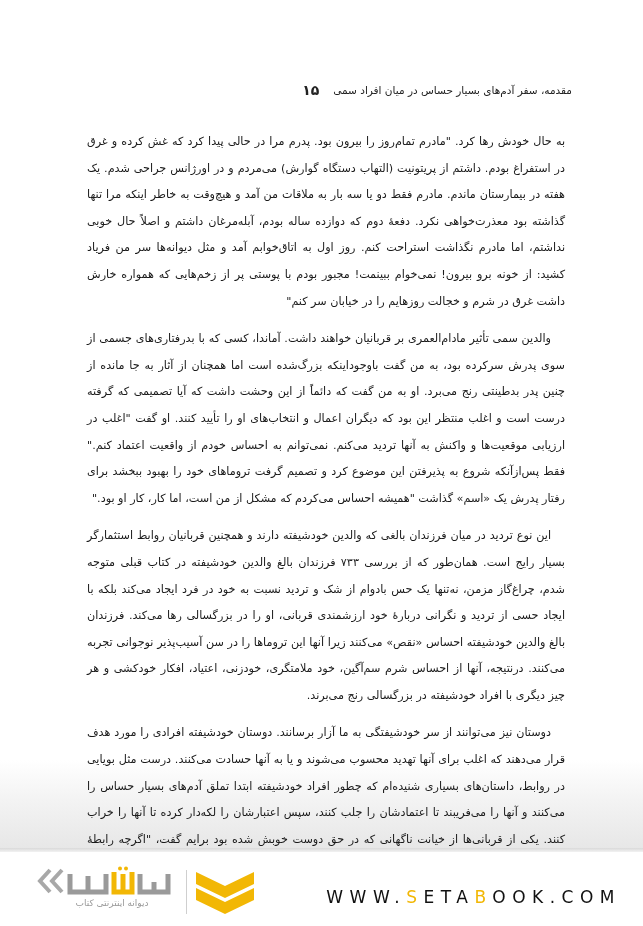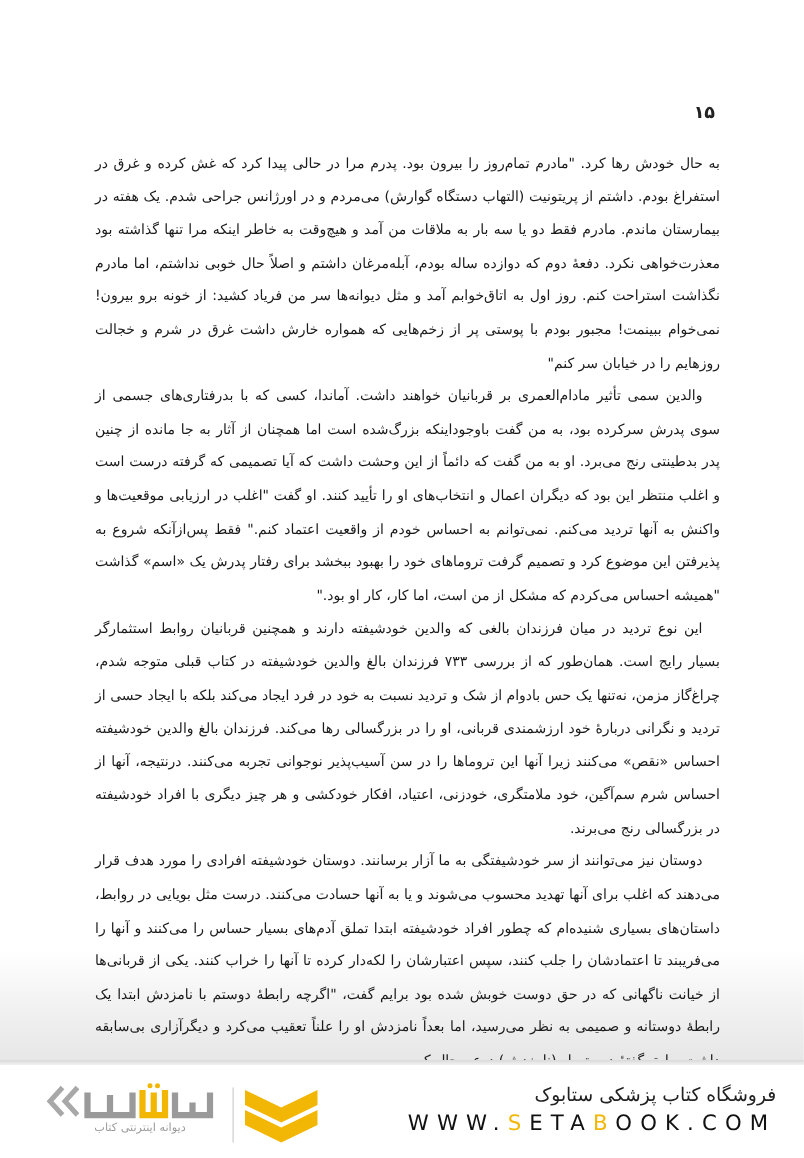--- a/index.html
+++ b/index.html
@@ -41,21 +41,21 @@
       left: 76px;
       width: 500px;
       direction: rtl;
       text-align: justify;
       font-family: "DejaVu Sans", sans-serif;
       font-size: 11.2px;
       line-height: 26.6px;
       color: #1a1a1a;
     }
     .body-text p {
-      margin: 0;
+      margin: 11px;
       text-align-last: right;
     }
     .body-text p.indent { text-indent: 14px; }
     .footer-band {
       position: absolute;
       left: 0; top: 852px;
       width: 643px;
       height: 74px;
       background: #ffffff;
     }
@@ -72,21 +72,21 @@
       text-align: right;
     }
     .store-name {
       direction: rtl;
       font-family: "DejaVu Sans", sans-serif;
       font-size: 15px;
       color: #222;
       line-height: 20px;
     }
     .store-url {
-      margin-top: 2px;
+      margin-top: 20px;
       font-family: "DejaVu Sans", sans-serif;
       font-size: 17px;
       letter-spacing: 6.5px;
       color: #111;
       line-height: 22px;
       text-align: right;
     }
     .store-url .hl { color: #f2b705; }
     .logo {
       position: absolute;
@@ -126,20 +126,21 @@
       top: 4px;
       width: 62px;
       height: 46px;
     }
   </style>
 </head>
 <body>
 
 <div class="page">
   <div class="running-header">
+    <span class="title">مقدمه، سفر آدم‌های بسیار حساس در میان افراد سمی</span>
     <span class="page-num">۱۵</span>
   </div>
 
   <div class="body-text">
     <p>به حال خودش رها کرد. "مادرم تمام‌روز را بیرون بود. پدرم مرا در حالی پیدا کرد که غش کرده و غرق در استفراغ بودم. داشتم از پریتونیت (التهاب دستگاه گوارش) می‌مردم و در اورژانس جراحی شدم. یک هفته در بیمارستان ماندم. مادرم فقط دو یا سه بار به ملاقات من آمد و هیچ‌وقت به خاطر اینکه مرا تنها گذاشته بود معذرت‌خواهی نکرد. دفعهٔ دوم که دوازده ساله بودم، آبله‌مرغان داشتم و اصلاً حال خوبی نداشتم، اما مادرم نگذاشت استراحت کنم. روز اول به اتاق‌خوابم آمد و مثل دیوانه‌ها سر من فریاد کشید: از خونه برو بیرون! نمی‌خوام ببینمت! مجبور بودم با پوستی پر از زخم‌هایی که همواره خارش داشت غرق در شرم و خجالت روزهایم را در خیابان سر کنم"</p>
     <p class="indent">والدین سمی تأثیر مادام‌العمری بر قربانیان خواهند داشت. آماندا، کسی که با بدرفتاری‌های جسمی از سوی پدرش سرکرده بود، به من گفت باوجوداینکه بزرگ‌شده است اما همچنان از آثار به جا مانده از چنین پدر بدطینتی رنج می‌برد. او به من گفت که دائماً از این وحشت داشت که آیا تصمیمی که گرفته درست است و اغلب منتظر این بود که دیگران اعمال و انتخاب‌های او را تأیید کنند. او گفت "اغلب در ارزیابی موقعیت‌ها و واکنش به آنها تردید می‌کنم. نمی‌توانم به احساس خودم از واقعیت اعتماد کنم." فقط پس‌ازآنکه شروع به پذیرفتن این موضوع کرد و تصمیم گرفت تروماهای خود را بهبود ببخشد برای رفتار پدرش یک «اسم» گذاشت "همیشه احساس می‌کردم که مشکل از من است، اما کار، کار او بود."</p>
     <p class="indent">این نوع تردید در میان فرزندان بالغی که والدین خودشیفته دارند و همچنین قربانیان روابط استثمارگر بسیار رایج است. همان‌طور که از بررسی ۷۳۳ فرزندان بالغ والدین خودشیفته در کتاب قبلی متوجه شدم، چراغ‌گاز مزمن، نه‌تنها یک حس بادوام از شک و تردید نسبت به خود در فرد ایجاد می‌کند بلکه با ایجاد حسی از تردید و نگرانی دربارهٔ خود ارزشمندی قربانی، او را در بزرگسالی رها می‌کند. فرزندان بالغ والدین خودشیفته احساس «نقص» می‌کنند زیرا آنها این تروماها را در سن آسیب‌پذیر نوجوانی تجربه می‌کنند. درنتیجه، آنها از احساس شرم سم‌آگین، خود ملامتگری، خودزنی، اعتیاد، افکار خودکشی و هر چیز دیگری با افراد خودشیفته در بزرگسالی رنج می‌برند.</p>
     <p class="indent">دوستان نیز می‌توانند از سر خودشیفتگی به ما آزار برسانند. دوستان خودشیفته افرادی را مورد هدف قرار می‌دهند که اغلب برای آنها تهدید محسوب می‌شوند و یا به آنها حسادت می‌کنند. درست مثل بویایی در روابط، داستان‌های بسیاری شنیده‌ام که چطور افراد خودشیفته ابتدا تملق آدم‌های بسیار حساس را می‌کنند و آنها را می‌فریبند تا اعتمادشان را جلب کنند، سپس اعتبارشان را لکه‌دار کرده تا آنها را خراب کنند. یکی از قربانی‌ها از خیانت ناگهانی که در حق دوست خوبش شده بود برایم گفت، "اگرچه رابطهٔ دوستم با نامزدش ابتدا یک رابطهٔ دوستانه و صمیمی به نظر می‌رسید، اما بعداً نامزدش او را علناً تعقیب می‌کرد و دیگرآزاری بی‌سابقه داشت. طبق گفتهٔ دوستم او (نامزدش) درعین‌حال که به</p>
   </div>
 </div>
@@ -165,15 +166,14 @@
   </svg>
   <div class="logo-tagline">دیوانه اینترنتی کتاب</div>
   <div class="logo-divider"></div>
   <svg class="logo-mark" viewBox="0 0 62 46">
     <polygon points="2,2 31,16 60,2 60,14 31,28 2,14" fill="#f2b705"></polygon>
     <polygon points="2,18 31,32 60,18 60,30 31,44 2,30" fill="#f2b705"></polygon>
   </svg>
 </div>
 
 <div class="store-text">
-  <div class="store-name">فروشگاه کتاب پزشکی ستابوک</div>
   <div class="store-url"><span>WWW.</span><span class="hl">S</span><span>ETA</span><span class="hl">B</span><span>OOK.COM</span></div>
 </div>
 
 </body></html>

